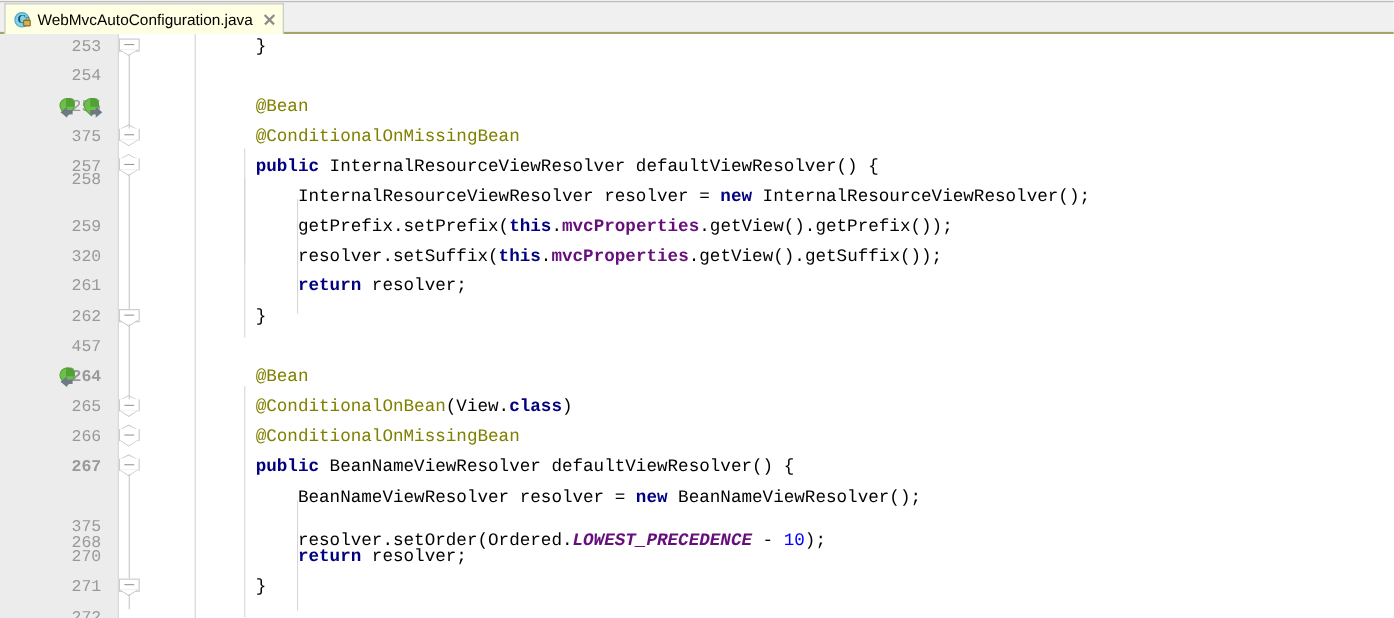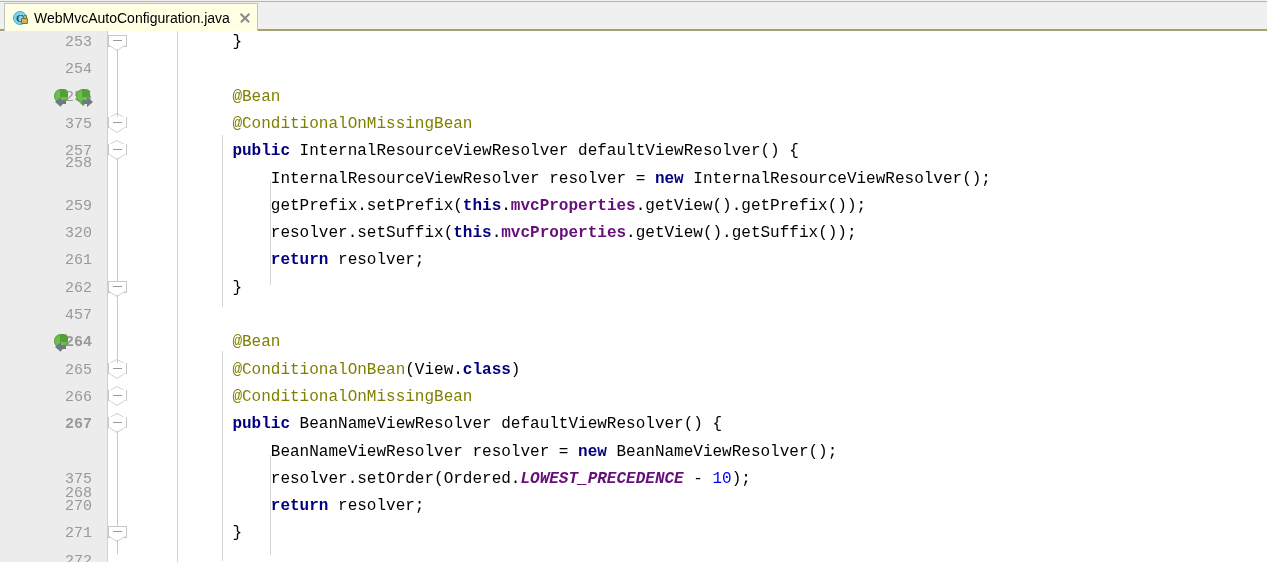--- a/index.html
+++ b/index.html
@@ -449,18 +449,18 @@
       <div class="code" style="top: 162px;"><span class="pln">        getPrefix.setPrefix(</span><span class="kw">this</span><span class="pln">.</span><span class="fld">mvcProperties</span><span class="pln">.getView().getPrefix());</span></div>
       <div class="code" style="top: 189px;"><span class="pln">        resolver.setSuffix(</span><span class="kw">this</span><span class="pln">.</span><span class="fld">mvcProperties</span><span class="pln">.getView().getSuffix());</span></div>
       <div class="code" style="top: 216px;"><span class="kw">        return</span><span class="pln"> resolver;</span></div>
       <div class="code" style="top: 244px;"><span class="pln">    }</span></div>
       <div class="code" style="top: 271px;"><span class="pln"></span></div>
       <div class="code" style="top: 298px;"><span class="ann">    @Bean</span></div>
       <div class="code" style="top: 326px;"><span class="ann">    @ConditionalOnBean</span><span class="pln">(View.</span><span class="kw">class</span><span class="pln">)</span></div>
       <div class="code" style="top: 353px;"><span class="ann">    @ConditionalOnMissingBean</span></div>
       <div class="code" style="top: 380px;"><span class="kw">    public</span><span class="pln"> BeanNameViewResolver defaultViewResolver() {</span></div>
       <div class="code" style="top: 408px;"><span class="pln">        BeanNameViewResolver resolver = </span><span class="kw">new</span><span class="pln"> BeanNameViewResolver();</span></div>
-      <div class="code" style="top: 435px;"><span class="pln">        resolver.setOrder(Ordered.</span><span class="cst">LOWEST_PRECEDENCE</span><span class="pln"> - </span><span class="num">10</span><span class="pln">);</span></div>
+      <div class="code" style="top: 447px;"><span class="pln">        resolver.setOrder(Ordered.</span><span class="cst">LOWEST_PRECEDENCE</span><span class="pln"> - </span><span class="num">10</span><span class="pln">);</span></div>
       <div class="code" style="top: 462px;"><span class="kw">        return</span><span class="pln"> resolver;</span></div>
       <div class="code" style="top: 489px;"><span class="pln">    }</span></div>
       <div class="code" style="top: 517px;"><span class="pln"></span></div>
     </div>
 </div>
 
 </body></html>

